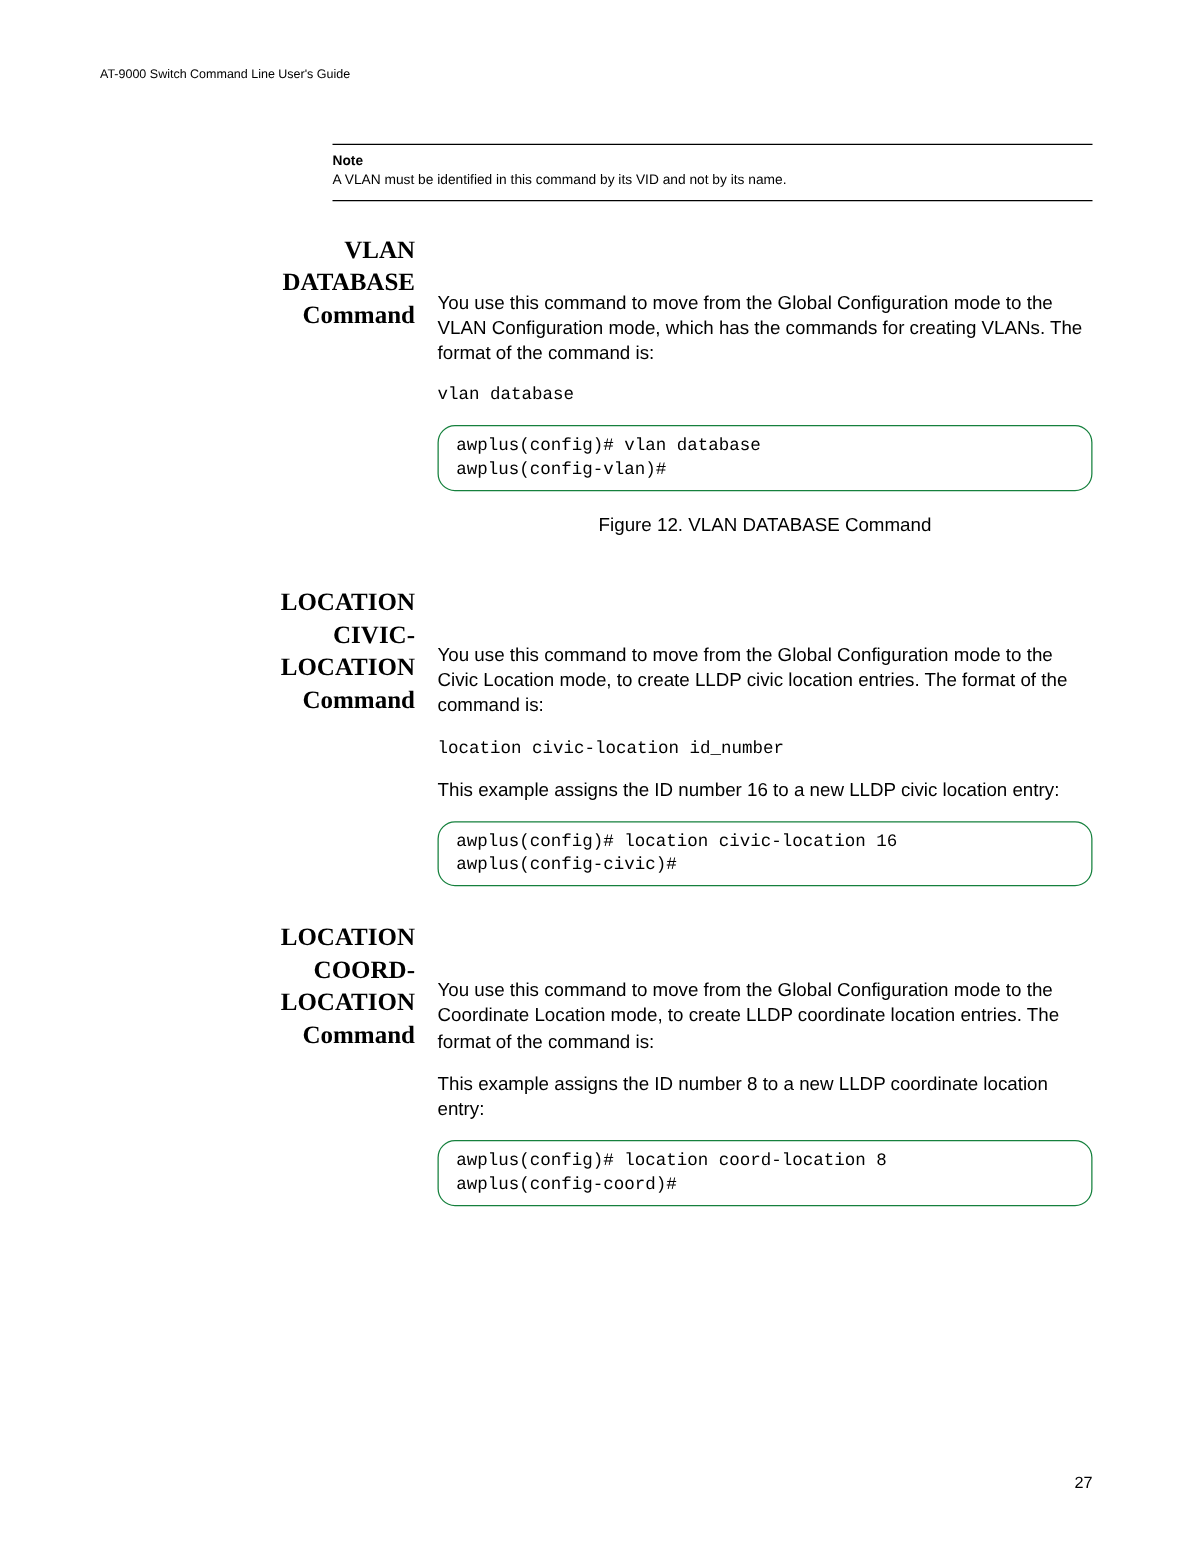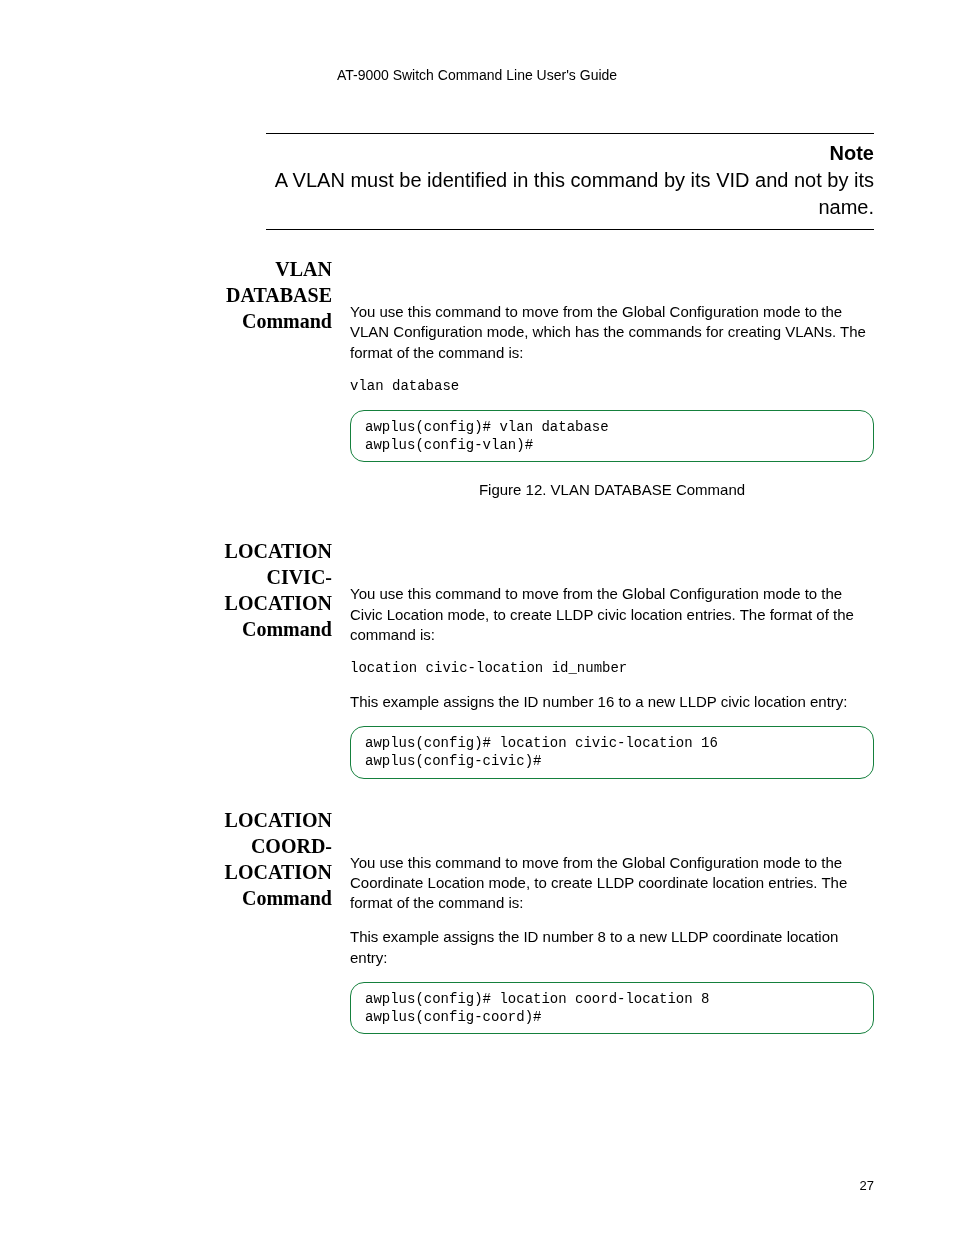--- a/index.html
+++ b/index.html
@@ -10,38 +10,36 @@
     color: #000;
   }
   .page {
     width: 954px;
     height: 1235px;
     position: relative;
     box-sizing: border-box;
     padding: 54px 80px 40px 80px;
   }
   .running-header {
-    text-align: center;
-    font-size: 14px;
+    text-align: left;
+    font-size: 10px;
     color: #000;
     margin-bottom: 50px;
-    margin-top: 13px;
   }
   .content {
     margin-left: 70px;
   }
   .note-block {
     border-top: 1px solid #000;
     border-bottom: 1px solid #000;
     padding: 6px 0 8px 0;
     margin-left: 116px;
     margin-bottom: 26px;
-    font-size: 20px;
+    font-size: 11px;
     line-height: 1.35;
-    text-align: right;
   }
   .note-label {
     font-weight: bold;
   }
   .section {
     display: flex;
     margin-bottom: 10px;
   }
   .sidehead {
     width: 200px;

